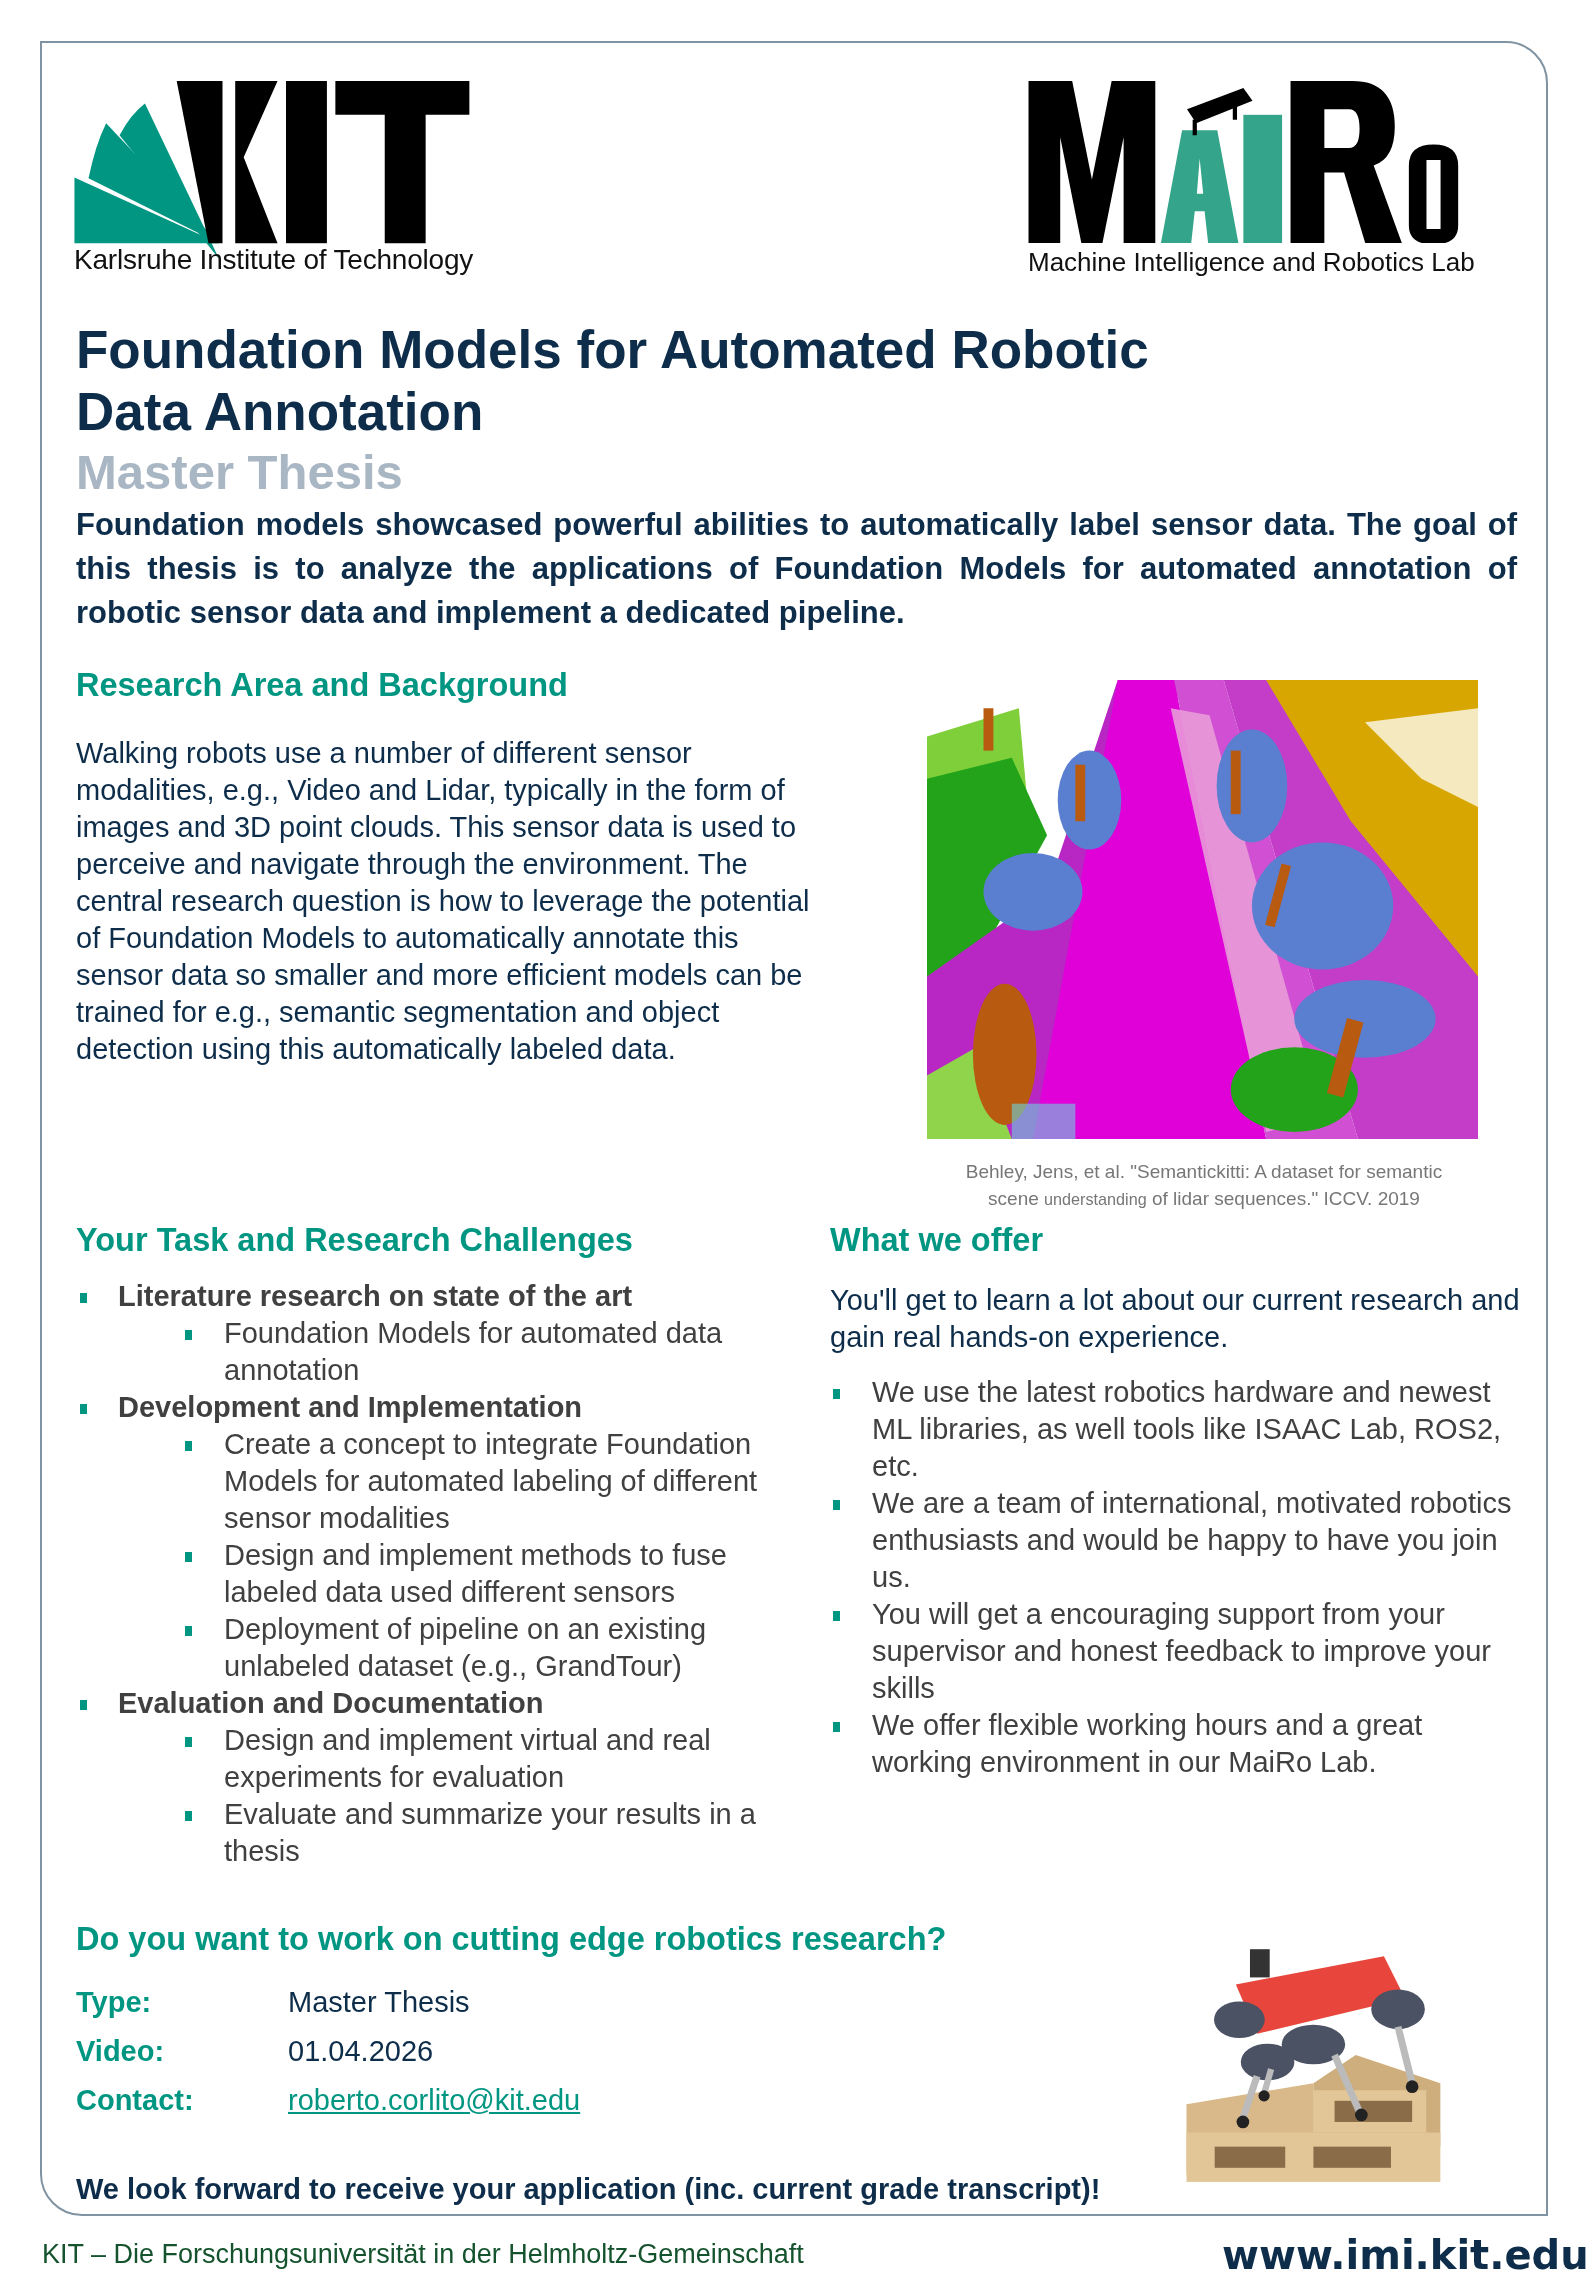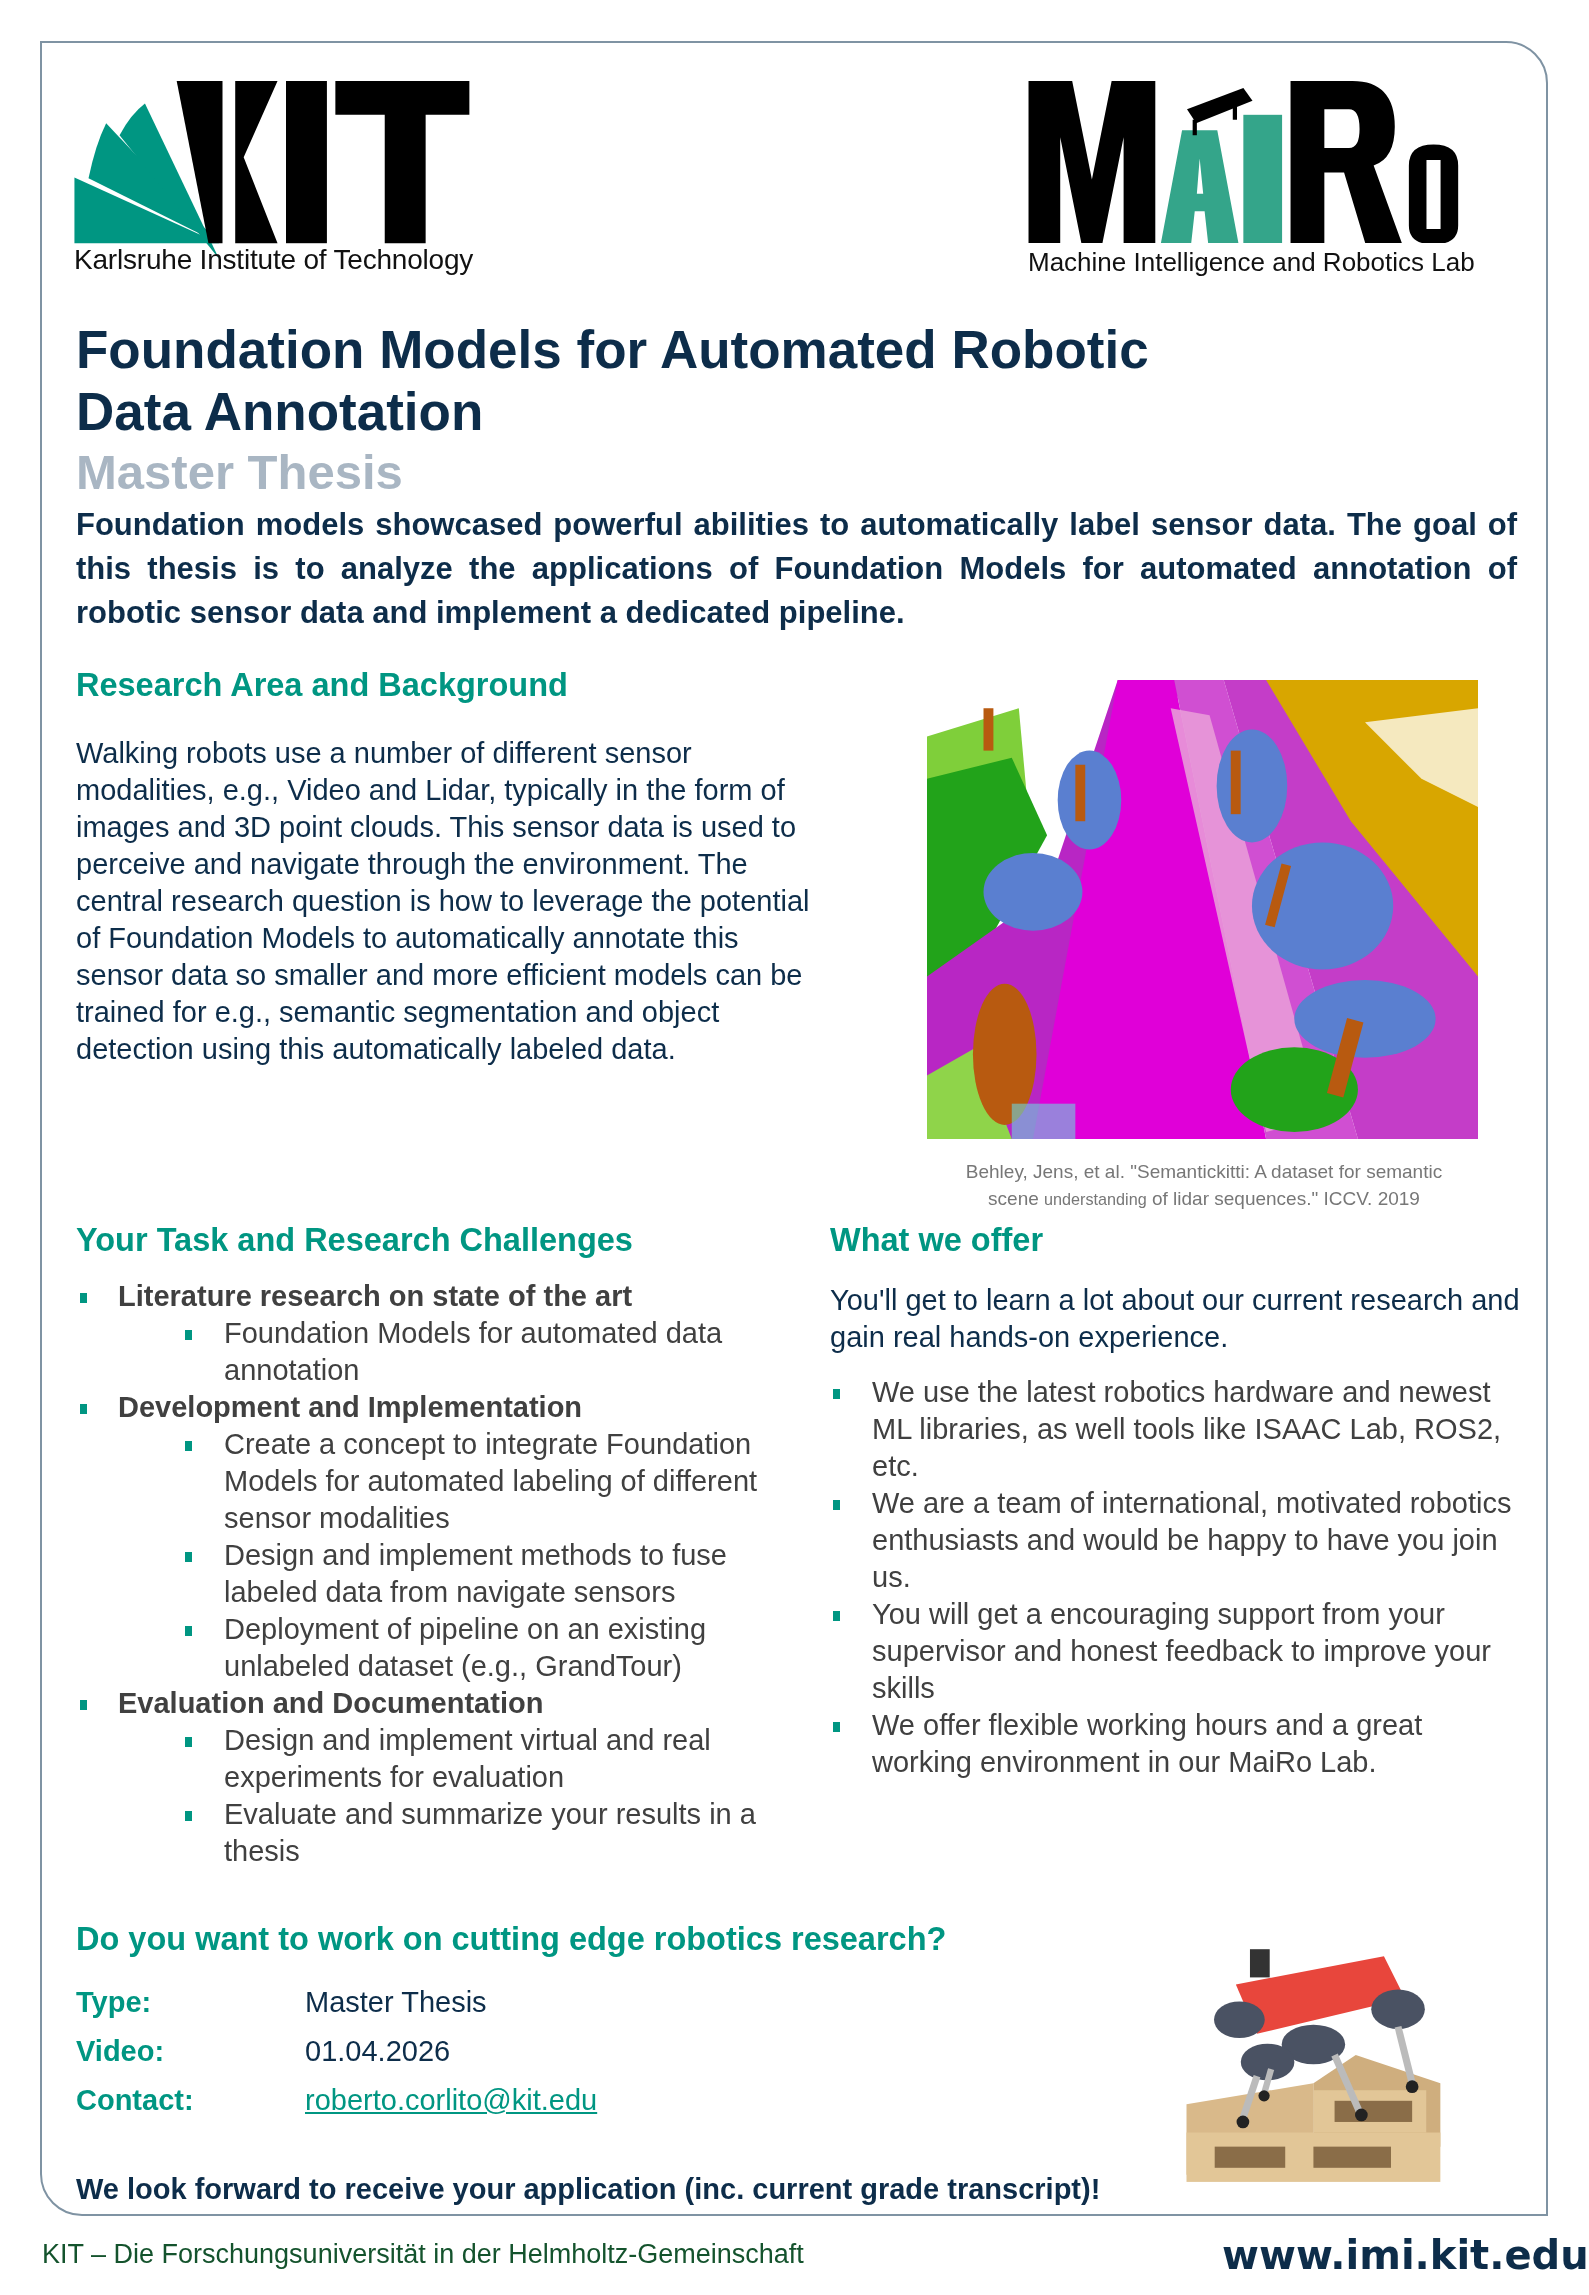--- a/index.html
+++ b/index.html
@@ -37,21 +37,21 @@
   .tasks li.l1 { padding-left: 42px; font-weight: bold; }
   .tasks li.l1::before { left: 3.5px; top: 15px; }
   .tasks li.l2 { padding-left: 148px; }
   .tasks li.l2::before { left: 109px; top: 15px; }
   .offer-intro { left: 830px; top: 1282px; width: 706px; }
   .offers { left: 830px; top: 1374px; width: 699px; }
   .offers li { padding-left: 42px; }
   .offers li::before { left: 2.8px; top: 15px; }
   
   .details { left: 76px; top: 1978px; }
-  .detail-row { display: flex; font-size: 29px; line-height: 49px; gap: 17px; }
+  .detail-row { display: flex; font-size: 29px; line-height: 49px; }
   .detail-label { width: 212px; font-weight: bold; color: #009682; }
   .detail-value { color: #0d2d4a; }
   .detail-value.link { color: #009682; text-decoration: underline; }
   .closing { left: 76px; top: 2173px; font-size: 29px; font-weight: bold; color: #0d2d4a; }
   .robot { left: 1172px; top: 1921px; width: 304px; height: 275px; }
   .footer-left { left: 42px; top: 2239px; font-size: 27px; color: #14532d; }
   .footer-right { left: 1222px; top: 2232px; font-size: 40px; font-weight: bold; color: #0d2d4a; font-family: "DejaVu Sans", sans-serif; }
 </style>
 </head>
 <body>
@@ -125,21 +125,21 @@
   <div>Behley, Jens, et al. "Semantickitti: A dataset for semantic</div>
   <div><span>scene </span><span class="small">understanding</span><span> of lidar sequences." ICCV. 2019</span></div>
 </div>
 
 <div class="abs h2" style="left:76px; top:1222px;">Your Task and Research Challenges</div>
 <ul class="abs list tasks">
   <li class="l1">Literature research on state of the art</li>
   <li class="l2">Foundation Models for automated data annotation</li>
   <li class="l1">Development and Implementation</li>
   <li class="l2">Create a concept to integrate Foundation Models for automated labeling of different sensor modalities</li>
-  <li class="l2">Design and implement methods to fuse labeled data from navigate sensors</li>
+  <li class="l2">Design and implement methods to fuse labeled data used different sensors</li>
   <li class="l2">Deployment of pipeline on an existing unlabeled dataset (e.g., GrandTour)</li>
   <li class="l1">Evaluation and Documentation</li>
   <li class="l2">Design and implement virtual and real experiments for evaluation</li>
   <li class="l2">Evaluate and summarize your results in a thesis</li>
 </ul>
 
 <div class="abs h2" style="left:830px; top:1222px;">What we offer</div>
 <div class="abs body-text offer-intro">You'll get to learn a lot about our current research and gain real hands-on experience.</div>
 <ul class="abs list offers">
   <li>We use the latest robotics hardware and newest ML libraries, as well tools like ISAAC Lab, ROS2, etc.</li>

